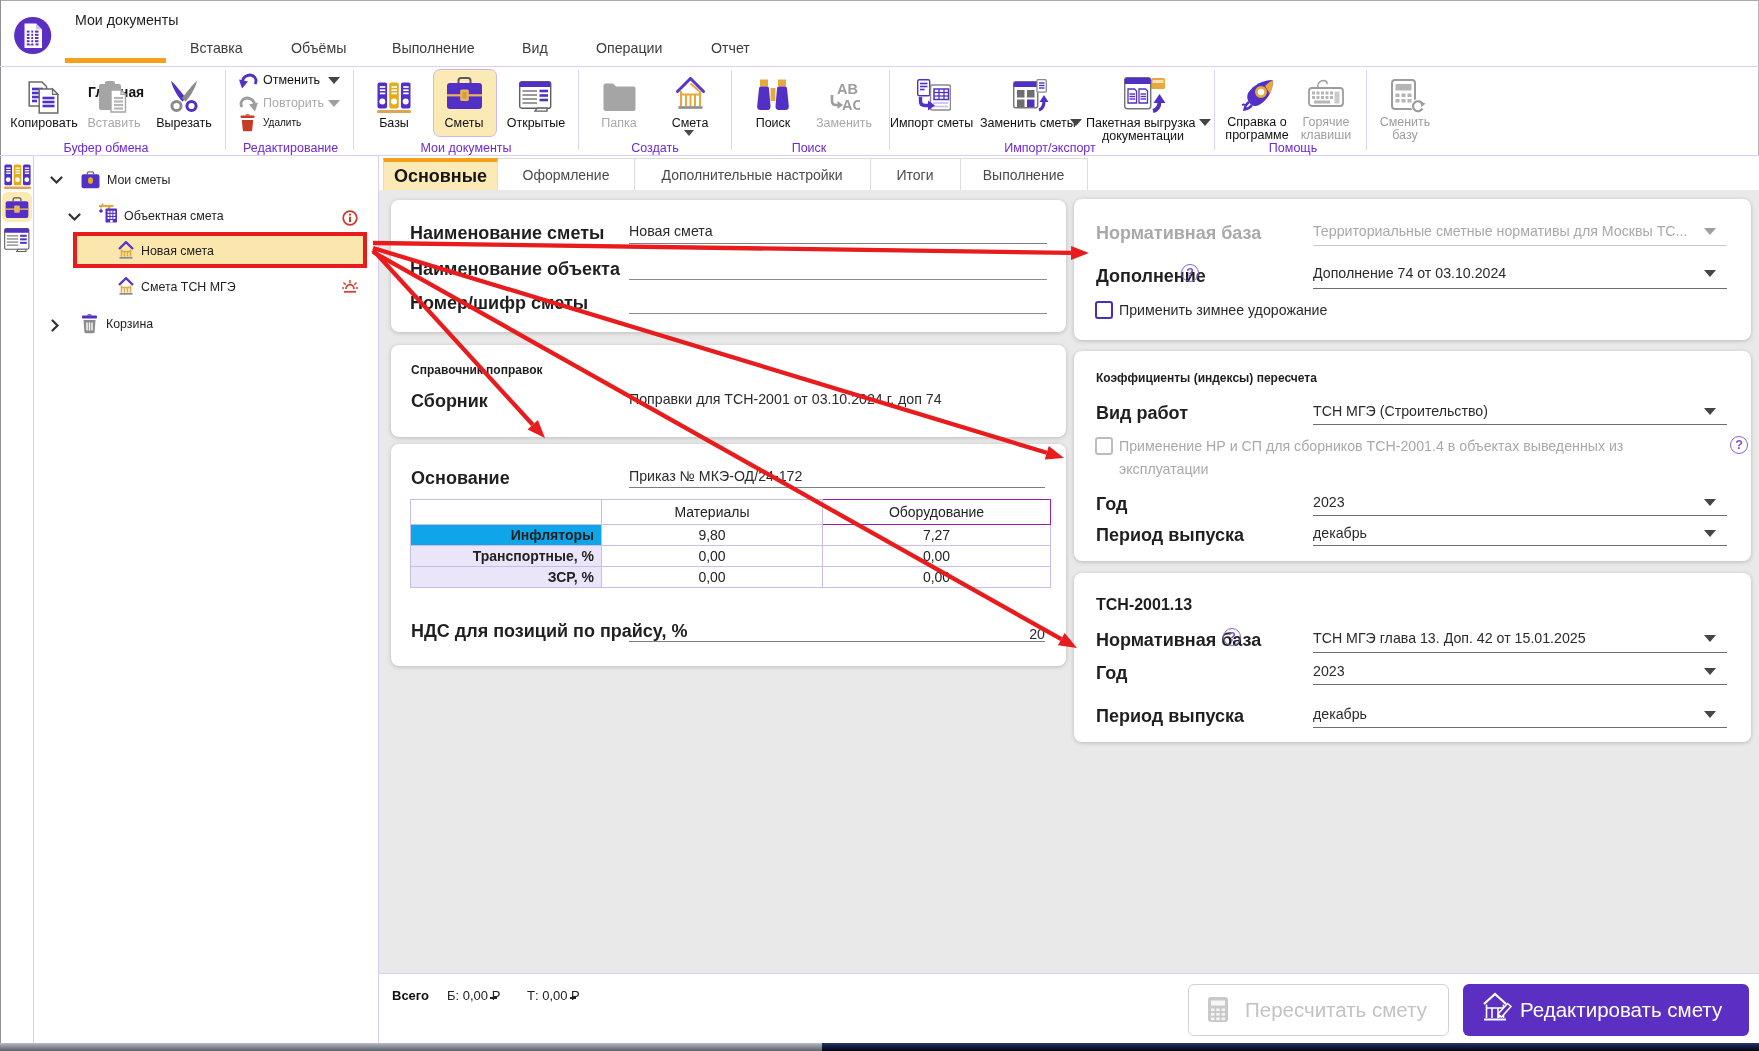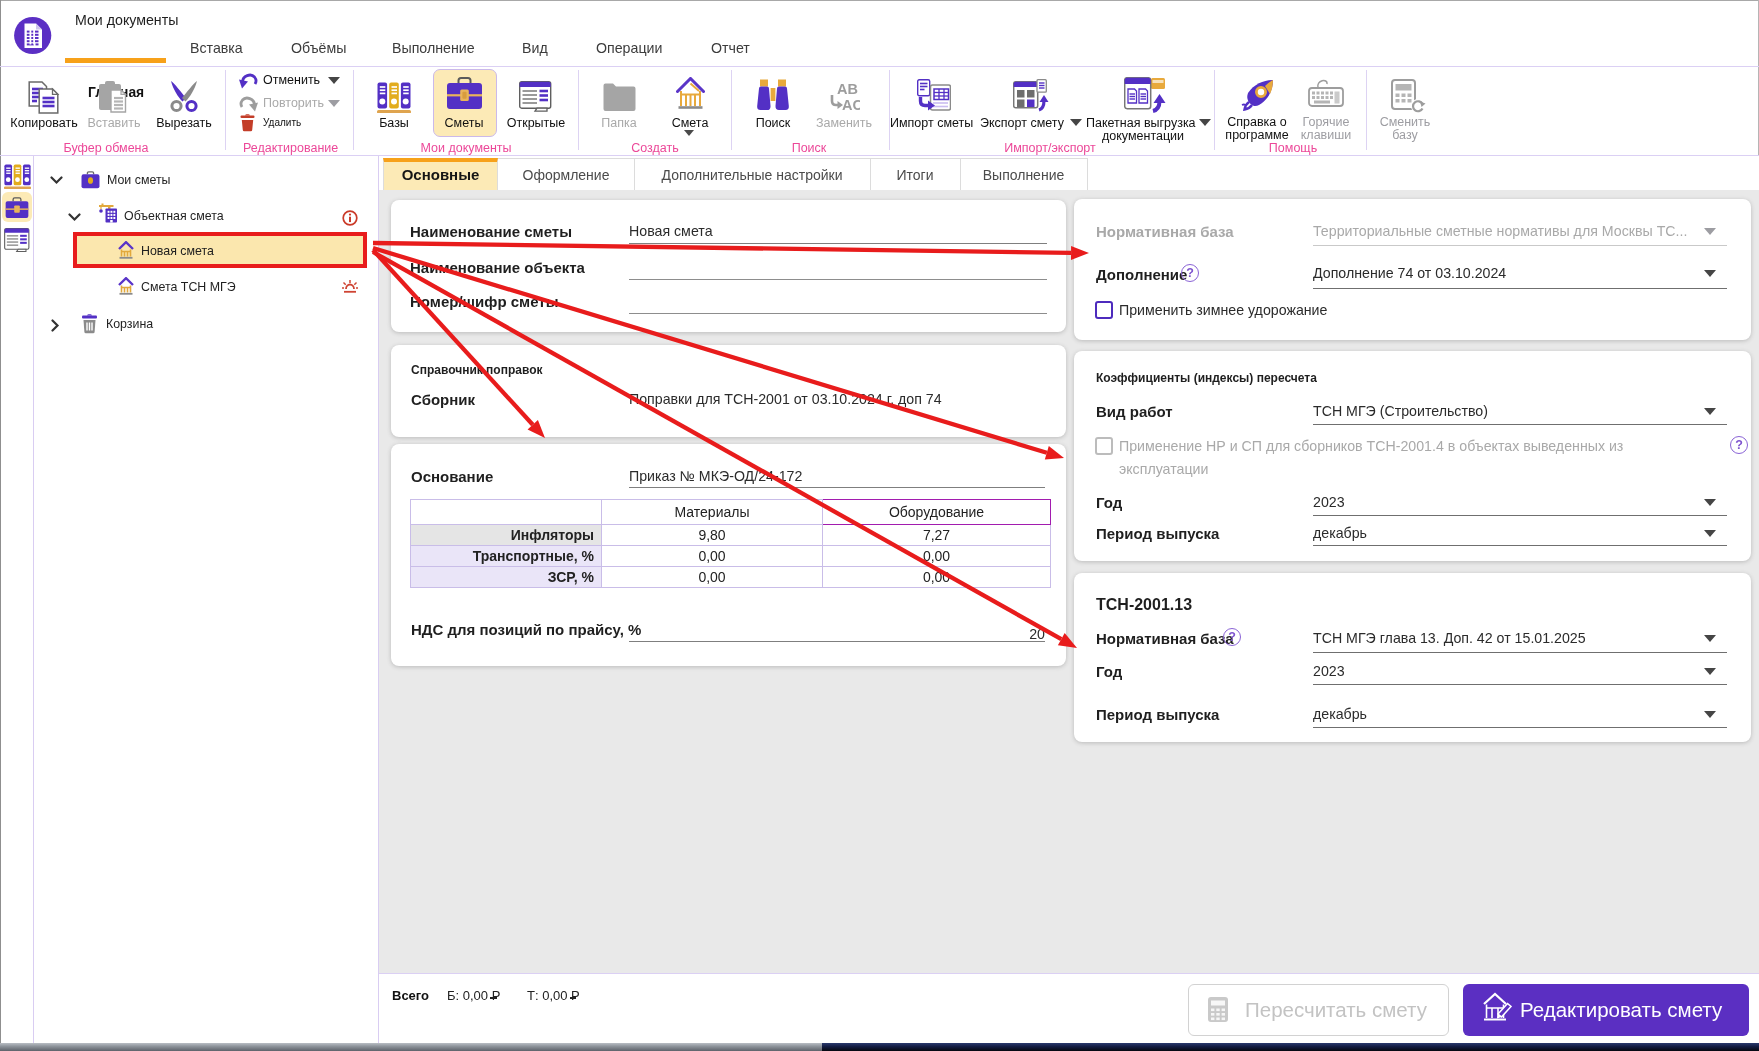--- a/index.html
+++ b/index.html
@@ -1,26 +1,26 @@
 <!DOCTYPE html>
 <html><head><meta charset="utf-8">
 <style>
 html,body{margin:0;padding:0;}
 body{width:1759px;height:1051px;position:relative;overflow:hidden;background:#fff;
  font-family:"Liberation Sans",sans-serif;color:#1f1f1f;-webkit-font-smoothing:antialiased;}
 .a{position:absolute;}
 .b{font-weight:bold;}
 .f13{font-size:12.5px;line-height:1;white-space:nowrap;}
 .f15{font-size:14.2px;line-height:1;white-space:nowrap;}
-.b.f15{font-size:15px;}
+.b.f15{font-size:18px;}
 .f16{font-size:12px;line-height:1;}
 #tree .f15{font-size:12.4px;}
 #hdr .f15{font-size:14.2px;}
 #hdr .b.f15{font-size:13.8px;}
-.g{color:#ec4899;}
+.g{color:#6d28d9;}
 .dis{color:#a9a9a9;}
 .dk{color:#202020;}
 .ctr{text-align:center;}
 .ul{position:absolute;height:1px;background:#7f7f7f;}
 .uld{position:absolute;height:1px;background:#c9c9c9;}
 .card{position:absolute;background:#fff;border-radius:8px;box-shadow:0 1px 4px rgba(70,70,70,.28);}
 #cards table td{box-sizing:border-box;overflow:hidden;}
 .sep{position:absolute;width:1px;top:70px;height:80px;background:#ddd3f3;}
 .tri{position:absolute;width:0;height:0;border-left:6px solid transparent;border-right:6px solid transparent;border-top:7px solid #454545;}
 .trig{border-top-color:#9d9da2;}
@@ -251,21 +251,21 @@
       <rect x="14" y="20.5" width="7.5" height="7.5" fill="#5330c5"></rect>
  <rect x="24" y="0.7" width="9.3" height="12.5" rx="1" fill="#fff" stroke="#8a8a8a" stroke-width="1.3"></rect>
  <g stroke="#5330c5" stroke-width="1.4">
         <line x1="26" y1="4" x2="31.5" y2="4"></line>
         <line x1="26" y1="6.5" x2="31.5" y2="6.5"></line>
         <line x1="26" y1="9" x2="31.5" y2="9"></line>
       </g>
  <path d="M26,31 Q31,29.5 31,21.5" fill="none" stroke="#5330c5" stroke-width="3.2"></path>
  <path d="M26.5,23 L31,16 L35.5,23 z" fill="#5330c5"></path>
 </svg>
-<div class="a f13" style="left:980px;top:117px;color:#111;">Экспорт смету</div>
+<div class="a f13" style="left:980px;top:117px;color:#111;">Заменить сметы</div>
 <div class="tri" style="left:1070px;top:119px;"></div>
 <svg class="a" style="left:1124px;top:77px;" width="42" height="36" viewBox="0 0 42 36">
  <rect x="27" y="1" width="14" height="11" rx="1.5" fill="#e8a93c"></rect>
  <rect x="28.5" y="3" width="11" height="3" fill="#fff" opacity="0.65"></rect>
  <rect x="0.7" y="0.7" width="26" height="31" rx="2.5" fill="#fff" stroke="#777" stroke-width="1.5"></rect>
  <path d="M0.7,3.2 Q0.7,0.7 3.2,0.7 H24.4 Q26.7,0.7 26.7,3.2 V7 H0.7 z" fill="#5330c5"></path>
  <g fill="#fff" stroke="#5330c5" stroke-width="1.3">
   <path d="M4,12 h6.5 l2,2 v12 H4 z"></path>
         <path d="M15,12 h6.5 l2,2 v12 H15 z"></path>
  </g>
@@ -504,21 +504,21 @@
  <div class="a f15" style="left:238px;top:25px;color:#2b2b2b;">Приказ № МКЭ-ОД/24-172</div>
  <div class="ul" style="left:238px;top:43px;width:416px;"></div>
  <table style="position:absolute;left:19px;top:55px;border-collapse:collapse;table-layout:fixed;font-size:14px;color:#222;" cellspacing="0">
   <tbody>
           <tr style="height:25px;">
    <td style="width:191px;border:1px solid #c9bde8;"></td>
    <td style="width:221px;border:1px solid #c9bde8;text-align:center;">Материалы</td>
    <td style="width:228px;border:1px solid #a21caf;text-align:center;">Оборудование</td>
   </tr>
   <tr style="height:21px;">
-   <td style="border:1px solid #c9bde8;background:#e5e5e5;text-align:right;padding-right:7px;font-weight:bold;">Инфляторы</td>
+   <td style="border:1px solid #c9bde8;background:#0ea5e9;text-align:right;padding-right:7px;font-weight:bold;">Инфляторы</td>
    <td style="border:1px solid #c9bde8;text-align:center;">9,80</td>
    <td style="border:1px solid #c9bde8;text-align:center;">7,27</td>
   </tr>
   <tr style="height:21px;">
    <td style="border:1px solid #c9bde8;background:#eae5f8;text-align:right;padding-right:7px;font-weight:bold;">Транспортные, %</td>
    <td style="border:1px solid #c9bde8;text-align:center;">0,00</td>
    <td style="border:1px solid #c9bde8;text-align:center;">0,00</td>
   </tr>
   <tr style="height:21px;">
    <td style="border:1px solid #c9bde8;background:#eae5f8;text-align:right;padding-right:7px;font-weight:bold;">ЗСР, %</td>

